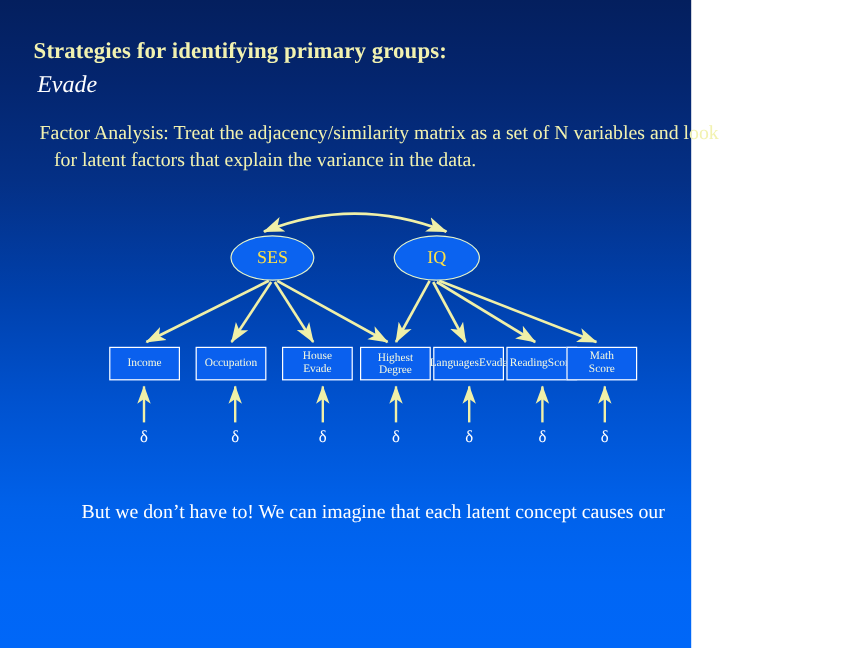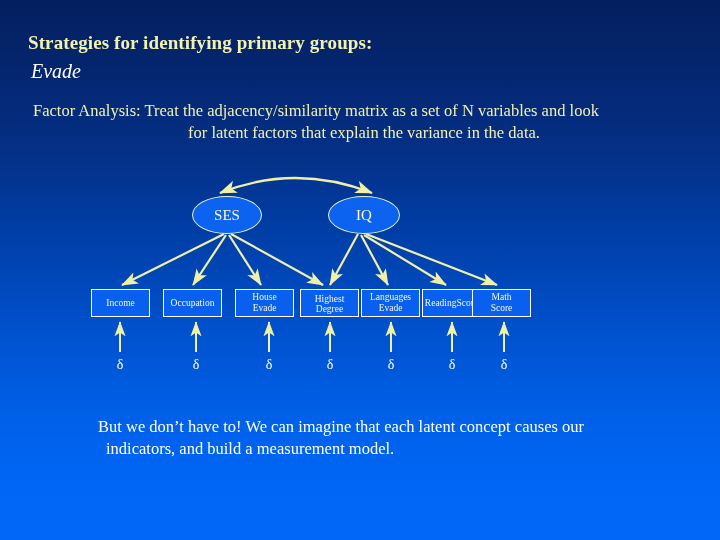--- a/index.html
+++ b/index.html
@@ -7,21 +7,21 @@
     padding: 0;
   }
   body {
     width: 720px;
     height: 540px;
     overflow: hidden;
     font-family: "Liberation Serif", serif;
   }
   #slide {
     position: relative;
-    width: 720px;
+    width: 576px;
     height: 540px;
     background: linear-gradient(to bottom,
         #041f5e 0%,
         #04256e 12%,
         #043086 28%,
         #0040ab 45%,
         #0052cf 62%,
         #0061ea 78%,
         #0066f5 90%,
         #0067f8 100%);
@@ -51,31 +51,30 @@
   
   #intro-text {
     position: absolute;
     left: 33px;
     top: 100px;
     width: 650px;
     font-size: 16.5px;
     color: #f2f2b0;
     line-height: 1.33;
   }
-  #intro-text .l2 { display: block; padding-left: 12px; text-align: center; }
+  #intro-text .l2 { display: block; padding-left: 12px; }
 
   #closing-text {
     position: absolute;
     left: 68px;
     top: 416px;
     width: 600px;
     font-size: 16.5px;
     color: #ffffff;
     line-height: 1.34;
-    margin-left: 30px;
   }
   #closing-text .l2 { display: block; padding-left: 8px; }
 
   
   #diagram {
     position: absolute;
     left: 0;
     top: 0;
     width: 720px;
     height: 540px;
@@ -90,21 +89,21 @@
   }
 
   .latent {
     position: absolute;
     border: 1.3px solid #e8f5c8;
     border-radius: 50%;
     background: #0b63f0;
     display: flex;
     align-items: center;
     justify-content: center;
-    color: #fef9c3;
+    color: #fde047;
     font-size: 15px;
     box-sizing: border-box;
   }
 
   .indicator {
     position: absolute;
     border: 1.3px solid #ffffff;
     background: #0a60ee;
     box-sizing: border-box;
     display: flex;
@@ -189,21 +188,21 @@
     <div class="indicator" style="left:235px; top:289px; width:59px; height:28px; flex-direction:column;justify-content:center;">
       <span>House</span>
       <span>Evade</span>
     </div>
 
     <div class="indicator" style="left:300px; top:289px; width:59px; height:28px; flex-direction:column;justify-content:flex-end;">
       <span>Highest</span>
       <span>Degree</span>
     </div>
 
-    <div class="indicator" style="left:361px; top:289px; width:59px; height:28px; flex-direction:column;">
+    <div class="indicator" style="left:361px; top:289px; width:59px; height:28px; flex-direction:row;">
       <span>Languages</span>
       <span>Evade</span>
     </div>
 
     <div class="indicator" style="left:422px; top:289px; width:59px; height:28px; flex-direction:row;">
       <span>Reading</span>
       <span>Score</span>
     </div>
 
     <div class="indicator" style="left:472px; top:289px; width:59px; height:28px; flex-direction:column;">
@@ -216,16 +215,15 @@
     <div class="error-term" style="left:259px; top:357px;">δ</div>
     <div class="error-term" style="left:320px; top:357px;">δ</div>
     <div class="error-term" style="left:381px; top:357px;">δ</div>
     <div class="error-term" style="left:442px; top:357px;">δ</div>
     <div class="error-term" style="left:494px; top:357px;">δ</div>
 
   </div>
 
   <div id="closing-text">
     <span>But we don’t have to!  We can imagine that each latent concept causes our</span>
-    <span class="l2">indicators, and build a measurement model.</span>
   </div>
 
 </div>
 
 </body></html>

